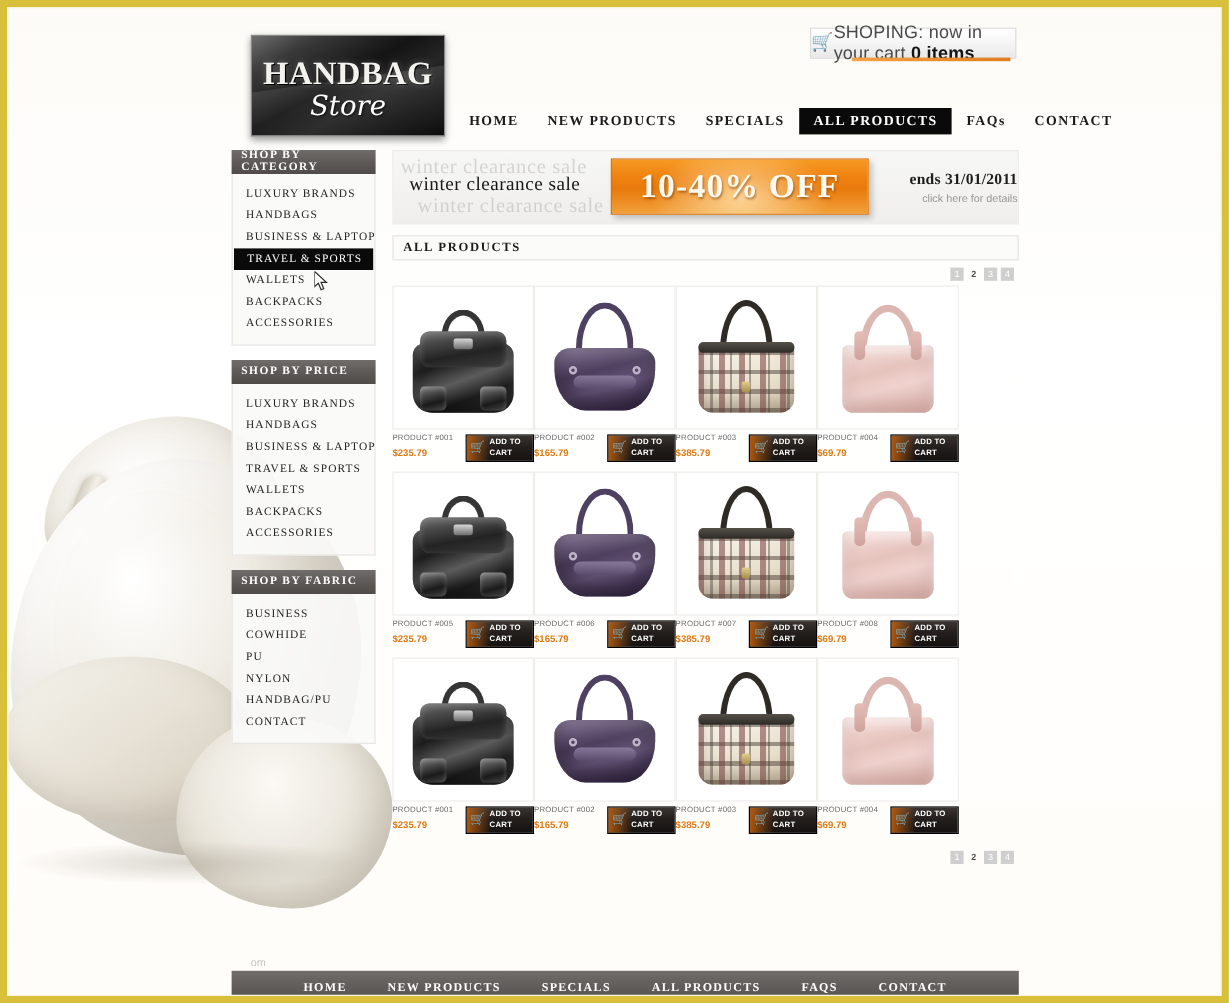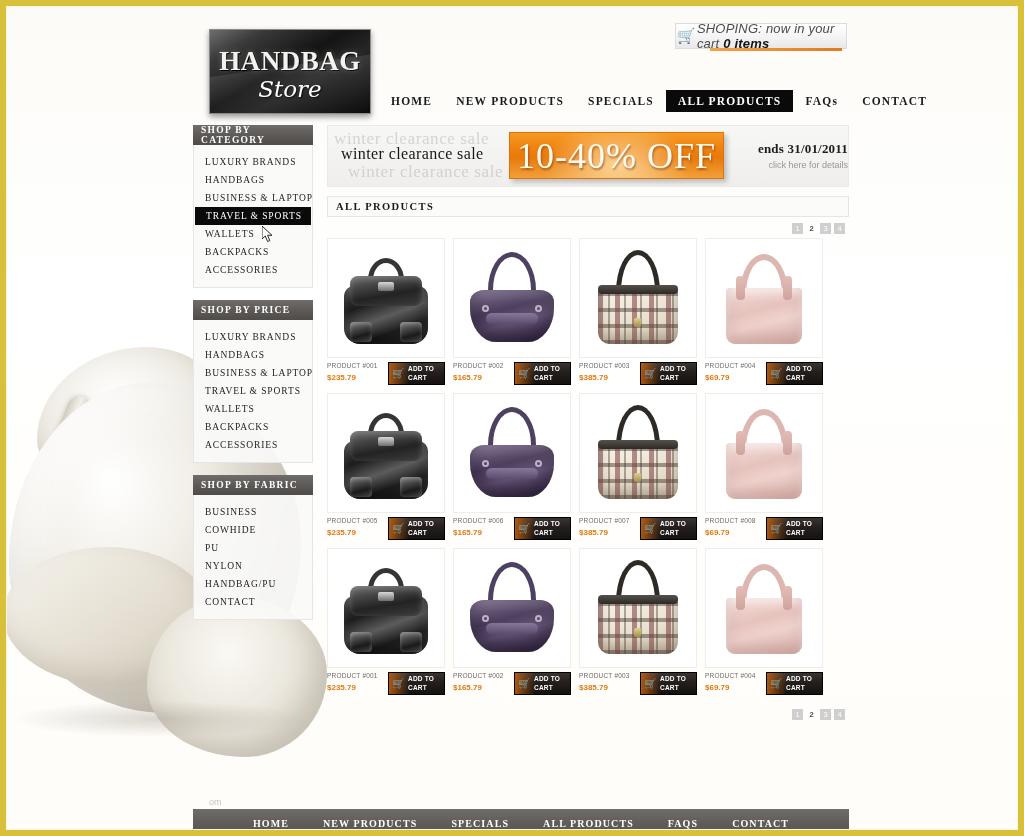--- a/index.html
+++ b/index.html
@@ -119,21 +119,21 @@
     content: "";
     position: absolute; left: 34px; right: 4px; bottom: -3px; height: 3px;
     background: linear-gradient(90deg,#f4a24a,#e07c1e);
   }
   #cart .cart-icon {
     width: 30px; text-align: center;
     font-size: 15px; color: #3a3a3a; line-height: 1;
   }
   #cart .cart-text {
     font-family: "Liberation Sans", sans-serif;
-    font-size: 13px; color: #4a4a4a; letter-spacing: .2px; font-style: italic;
+    font-size: 15px; color: #4a4a4a; letter-spacing: .2px;
   }
   #cart .cart-count { font-weight: bold; color: #151515; }
 
   
   #topnav {
     position: absolute; left: 186px; top: 63px; right: 0; height: 42px;
     display: flex; align-items: center; gap: 0;
   }
   #topnav .nav-item {
     font-family: "Liberation Serif", serif;
@@ -229,22 +229,22 @@
   #promo .badge::before {
     content:"";
     position:absolute; left:50%; top:-30%;
     width: 150px; height: 90px;
     transform: translateX(-50%);
     background: radial-gradient(ellipse at center, rgba(255,225,170,.85) 0%, rgba(255,190,110,0) 70%);
   }
   #promo .badge span {
     position: relative;
     font-family: "Liberation Serif", serif;
-    font-weight: normal;
-    font-size: 36px;
+    font-weight: bold;
+    font-size: 28px;
     letter-spacing: 1px;
     color: #fffaf0;
     text-shadow: 1px 2px 2px rgba(120,55,0,.55);
   }
   #promo .ends {
     position: absolute; right: 0; top: 15px;
     text-align: right;
   }
   #promo .ends .e1 {
     font-family: "Liberation Serif", serif;
@@ -281,21 +281,21 @@
     display: flex; align-items: center; justify-content: center;
     cursor: pointer;
   }
   .pager .pg.current {
     background: transparent;
     color: #4d4d4d;
     font-weight: bold;
   }
 
   
-  .prow { display: flex; gap: 8px; margin-bottom: 8px; }
+  .prow { display: flex; gap: 0; margin-bottom: 8px; }
   .pcard { width: 118px; }
   .pthumb {
     height: 120px;
     background: #ffffff;
     border: 1px solid #eeedea;
     display: flex; align-items: center; justify-content: center;
     overflow: hidden;
   }
   .pmeta {
     display: flex; align-items: flex-start; justify-content: space-between;

